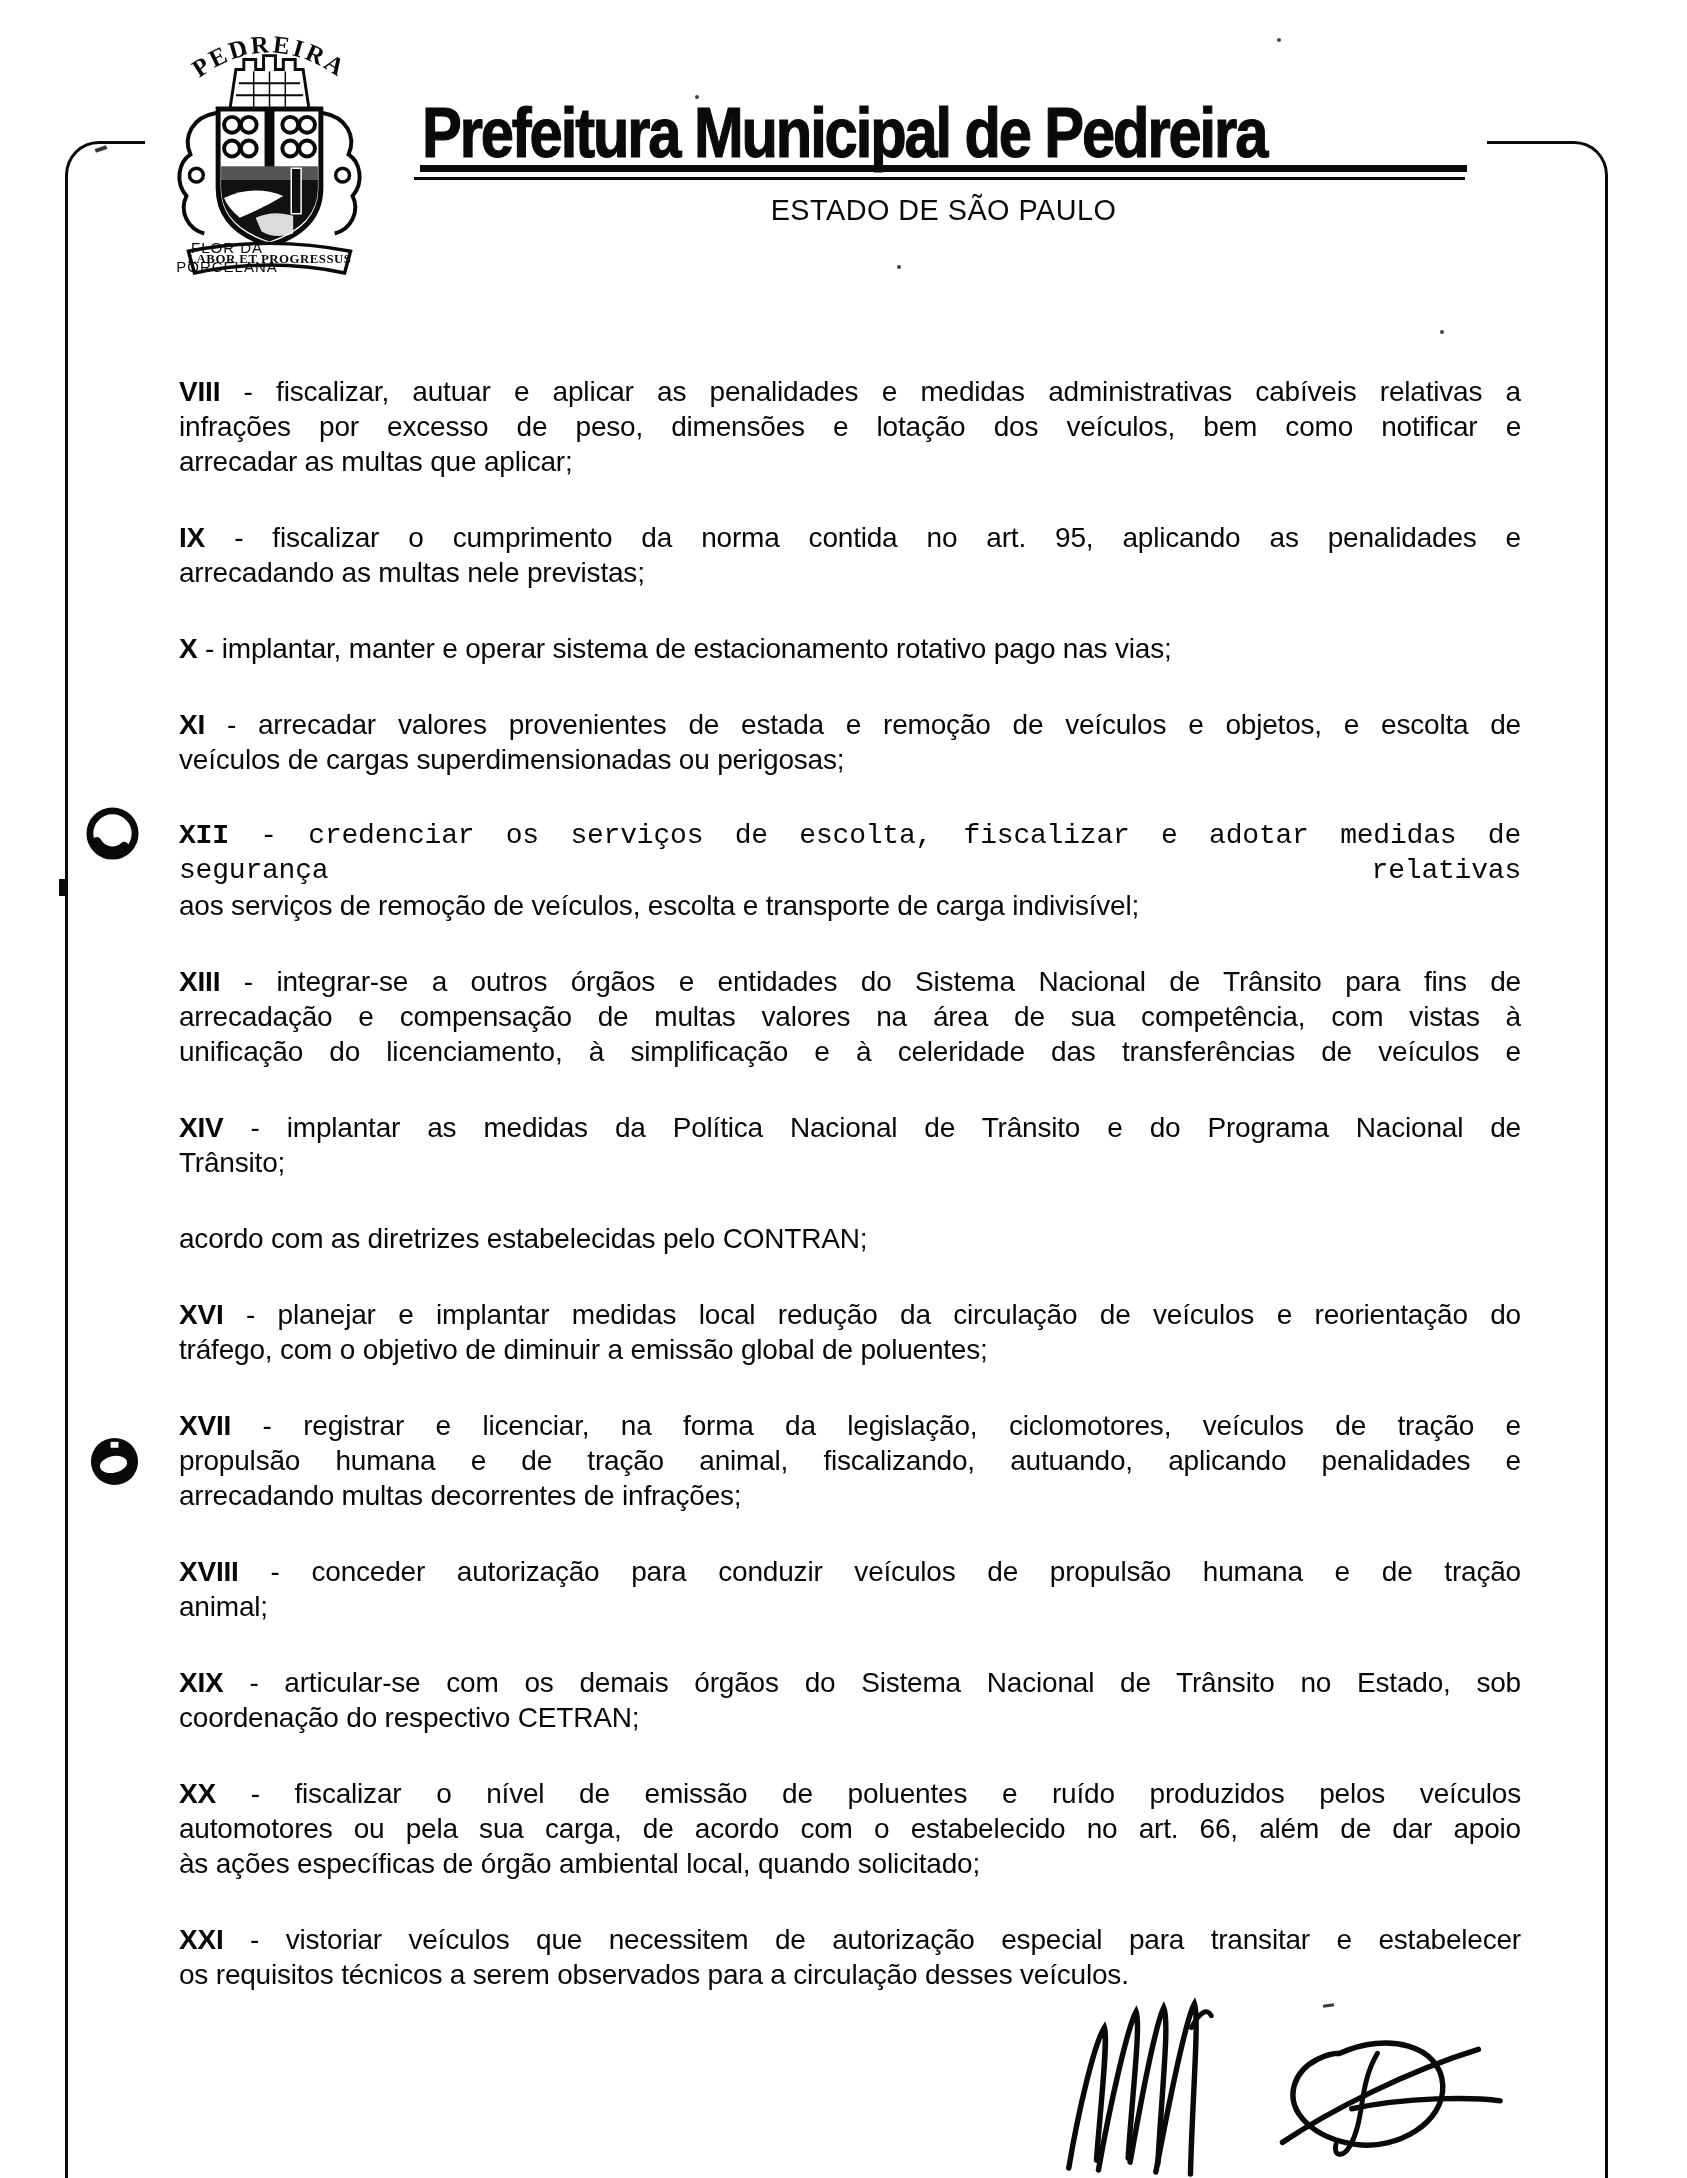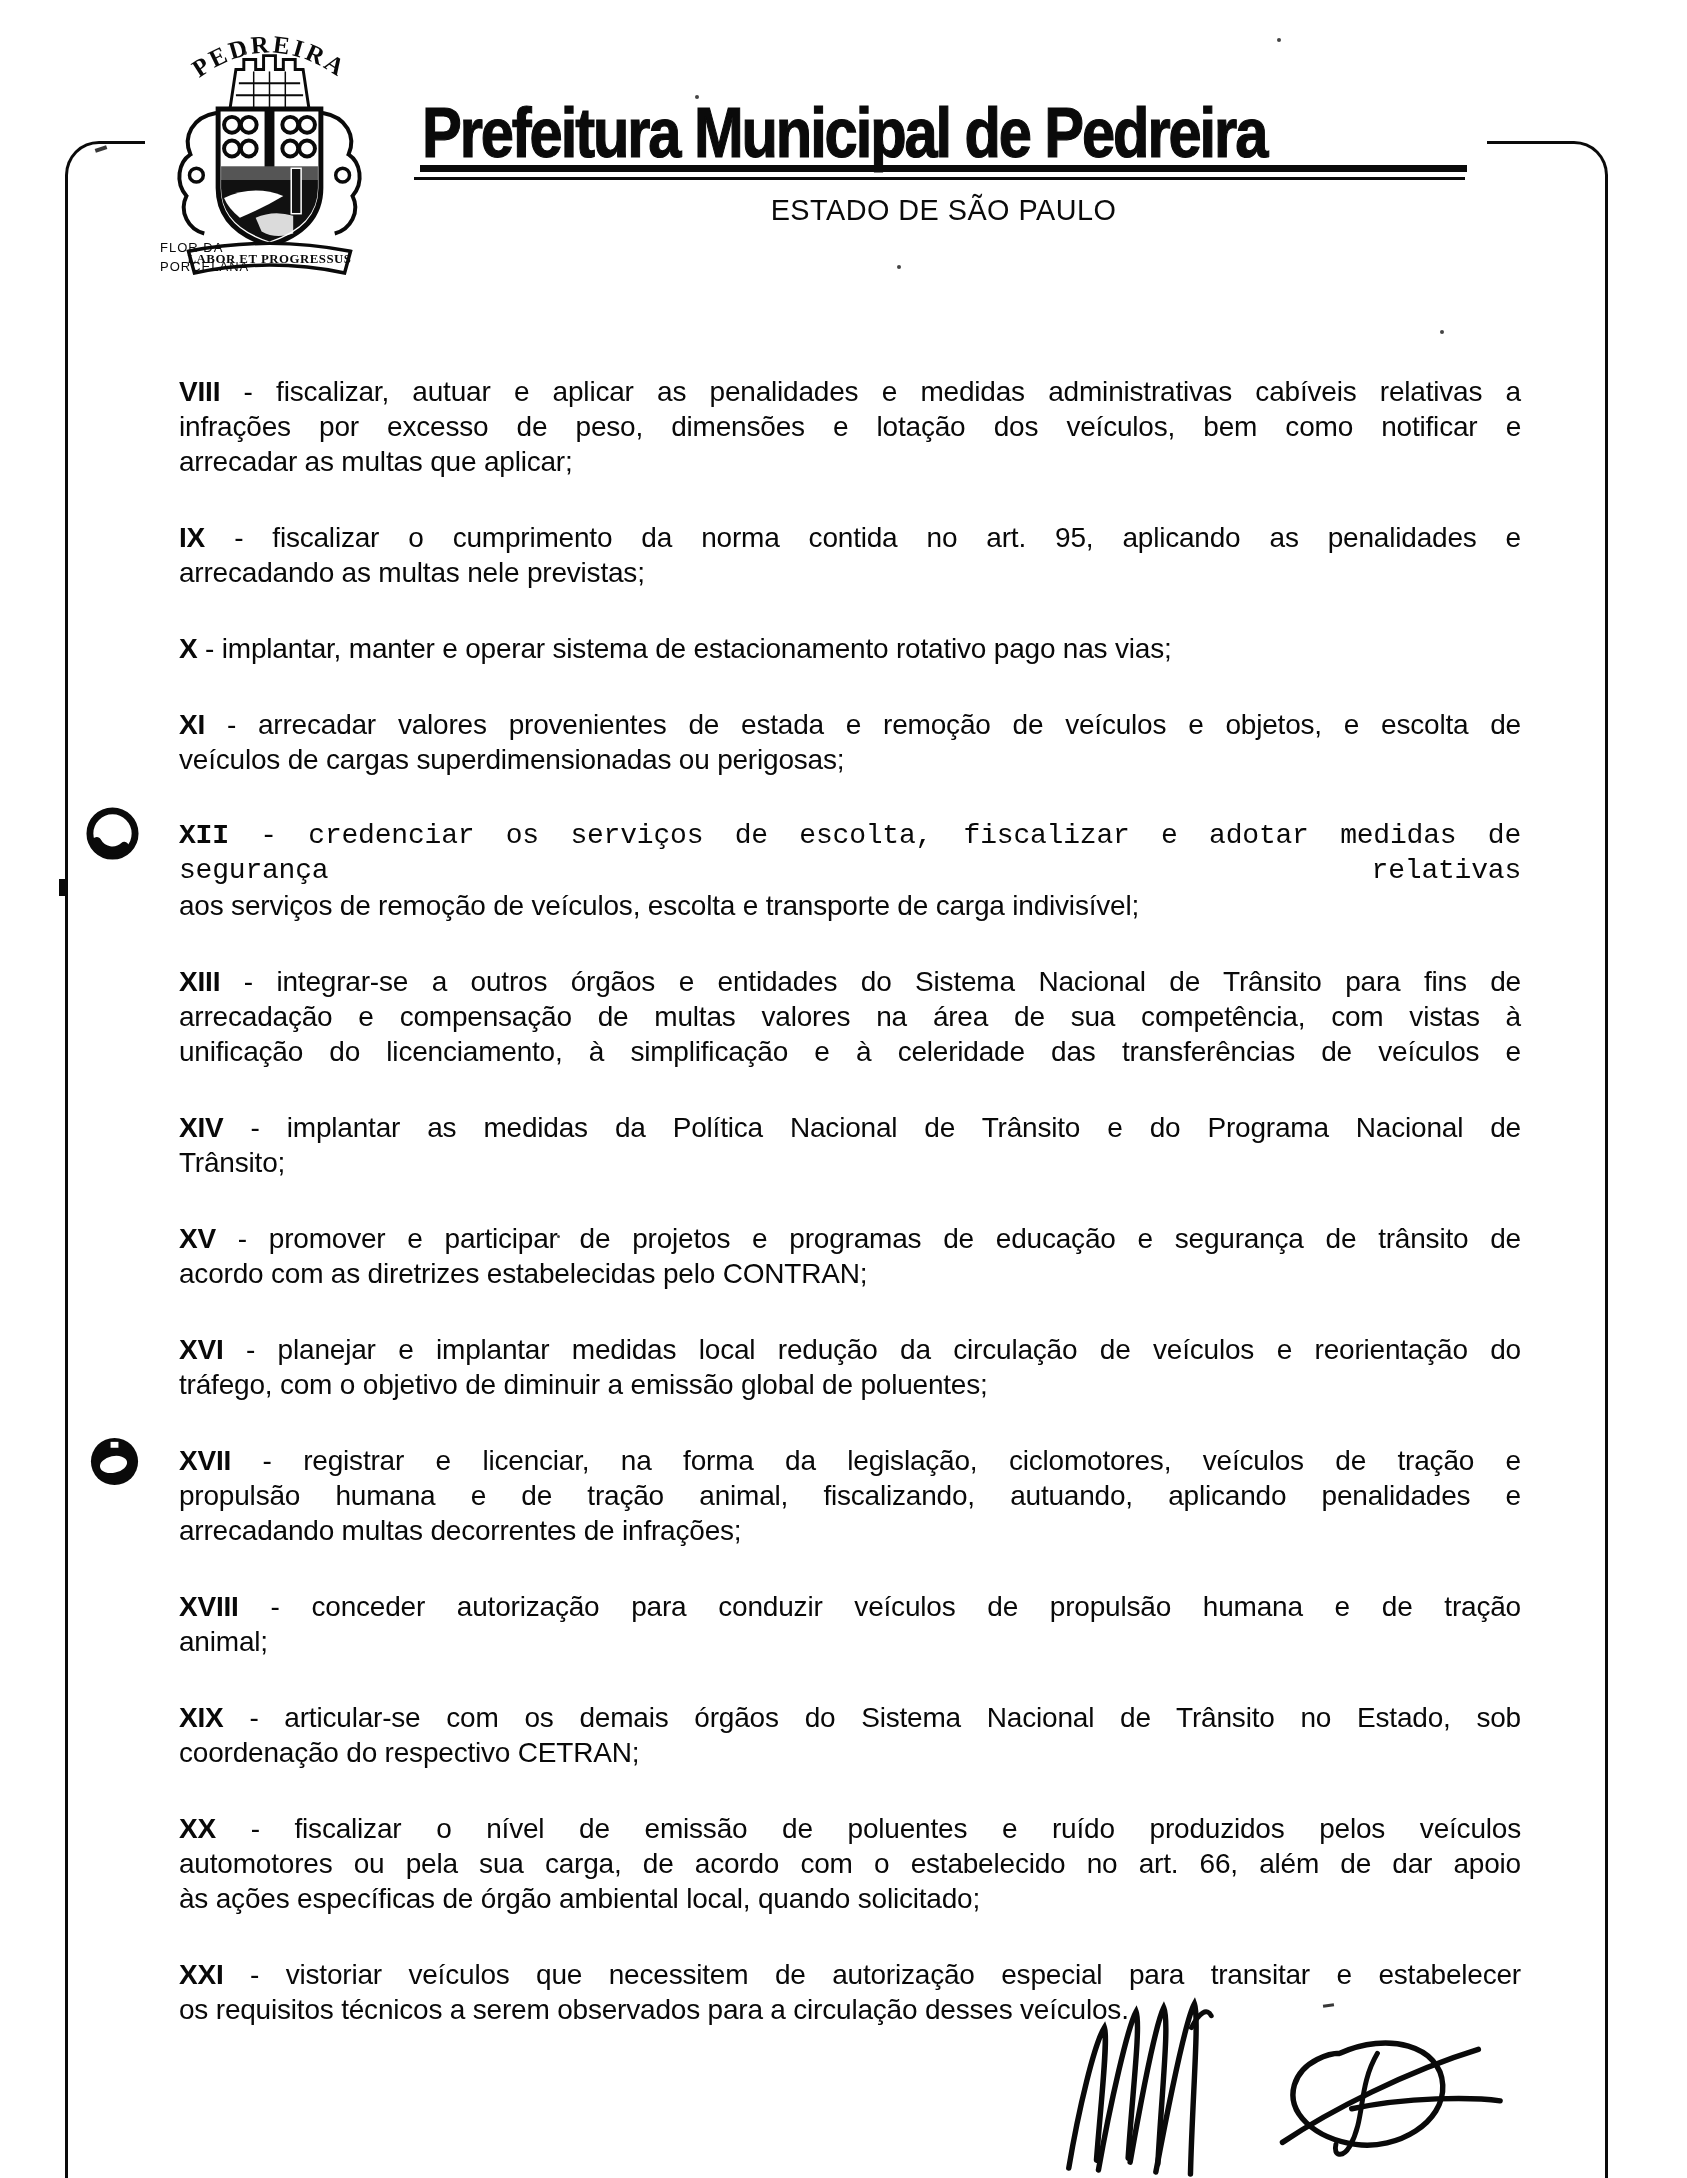--- a/index.html
+++ b/index.html
@@ -103,21 +103,21 @@
 
     <path d="M77,168 H175 V176 Q175,214 126,230 Q77,214 77,176 Z" fill="#111111"></path>
     <path d="M80,186 Q110,172 140,184 Q120,196 96,206 Q84,196 80,186 Z" fill="#ffffff"></path>
     <rect x="148" y="156" width="10" height="46" fill="#111111" stroke="#ffffff" stroke-width="1.5"></rect>
     <path d="M112,206 Q130,198 150,204 L150,222 Q132,228 118,220 Z" fill="#ffffff" opacity="0.85"></path>
 
     <path d="M44,240 Q126,224 208,240 L202,262 Q126,246 50,262 Z" fill="#ffffff" stroke="#0a0a0a" stroke-width="3.5"></path>
     <text x="126" y="252" text-anchor="middle" font-size="13" font-weight="bold" letter-spacing="0.5" fill="#0a0a0a" font-family="Liberation Serif, DejaVu Serif, serif">LABOR ET PROGRESSUS</text>
   </svg>
 
-  <div style="position:absolute;left:160px;top:238px;width:158px;font-size:13px;letter-spacing:1px;line-height:19px;">
+  <div style="position:absolute;left:148px;top:238px;width:158px;text-align:center;font-size:15px;letter-spacing:1px;line-height:19px;">
     <div>FLOR DA</div>
     <div>PORCELANA</div>
   </div>
 
   <div class="title">Prefeitura Municipal de Pedreira</div>
   <div class="rule-thick"></div>
   <div class="rule-thin"></div>
   <div class="subtitle">ESTADO DE SÃO PAULO</div>
 
   <svg class="punch punch1" viewBox="0 0 56 56">
@@ -154,21 +154,20 @@
     <p>
       <span class="line" style="display: block;"><b class="num">XIII</b> <span>- integrar-se a outros órgãos e entidades do Sistema Nacional de Trânsito para fins de</span></span>
       <span class="line" style="display: block;">arrecadação e compensação de multas valores na área de sua competência, com vistas à</span>
       <span class="line" style="display: block;">unificação do licenciamento, à simplificação e à celeridade das transferências de veículos e</span>
     </p>
     <p>
       <span class="line" style="display: block;"><b class="num">XIV</b> <span>- implantar as medidas da Política Nacional de Trânsito e do Programa Nacional de</span></span>
       <span class="line last" style="display: block;">Trânsito;</span>
     </p>
     <p>
-      <span class="line" style="display: block;"><b class="num">XV</b> <span>- promover e participar de projetos e programas de educação e segurança de trânsito de</span></span>
       <span class="line last" style="display: block;">acordo com as diretrizes estabelecidas pelo CONTRAN;</span>
     </p>
     <p>
       <span class="line" style="display: block;"><b class="num">XVI</b> <span>- planejar e implantar medidas local redução da circulação de veículos e reorientação do</span></span>
       <span class="line last" style="display: block;">tráfego, com o objetivo de diminuir a emissão global de poluentes;</span>
     </p>
     <p>
       <span class="line" style="display: block;"><b class="num">XVII</b> <span>- registrar e licenciar, na forma da legislação, ciclomotores, veículos de tração e</span></span>
       <span class="line" style="display: block;">propulsão humana e de tração animal, fiscalizando, autuando, aplicando penalidades e</span>
       <span class="line last" style="display: block;">arrecadando multas decorrentes de infrações;</span>

